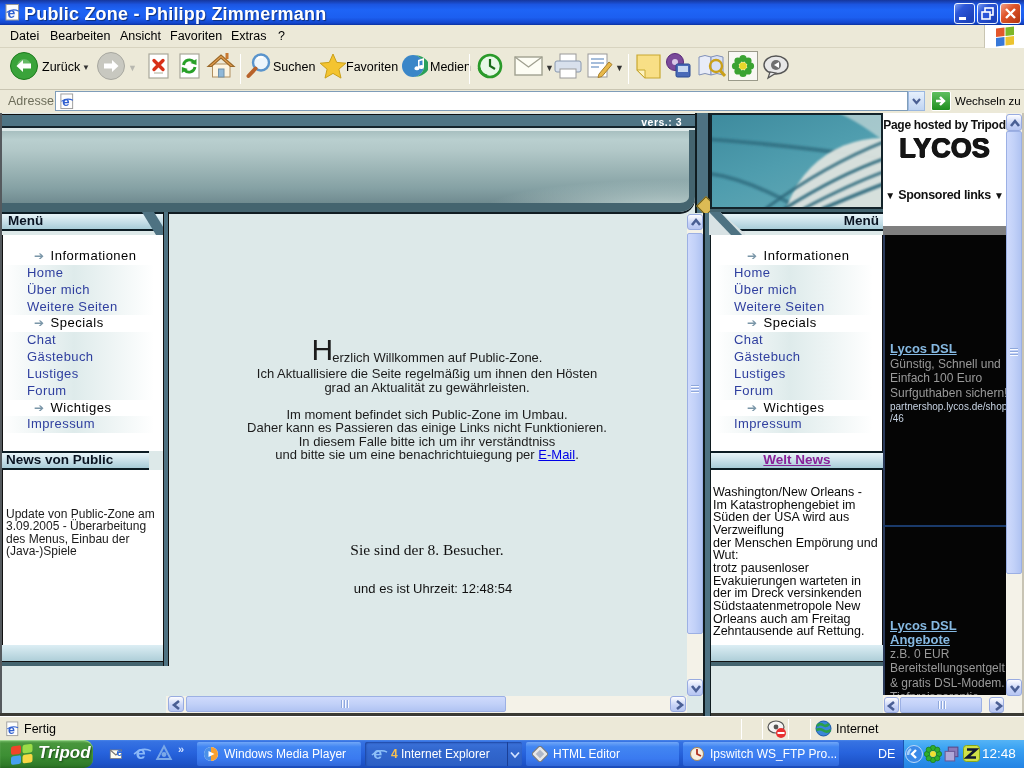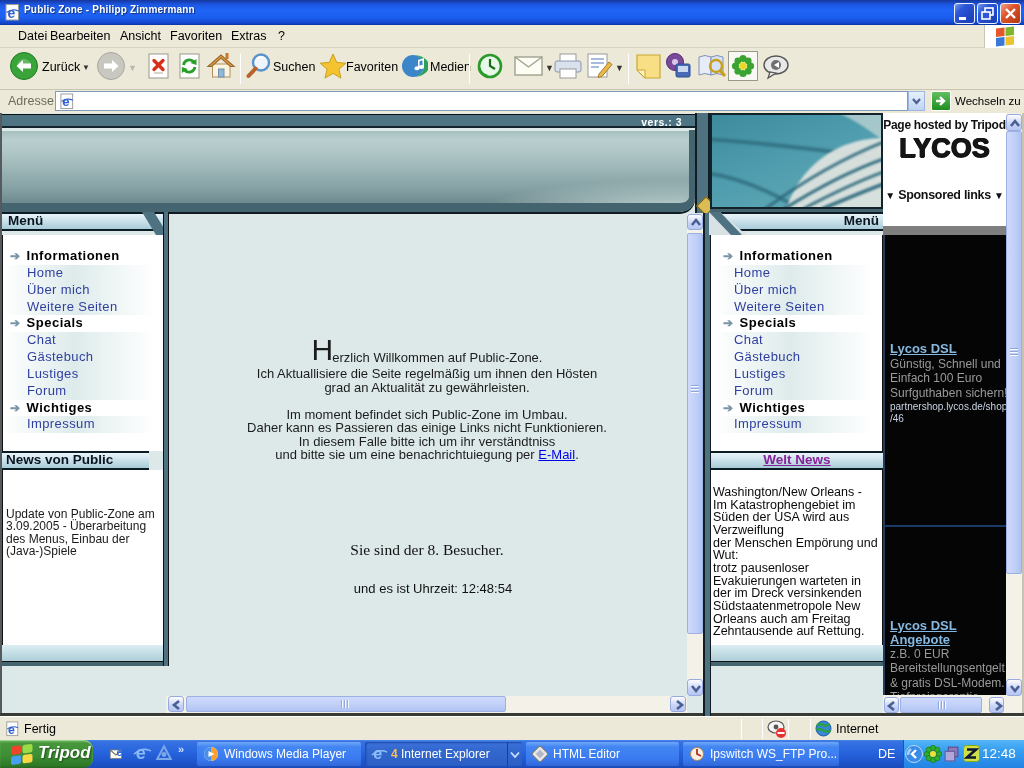--- a/index.html
+++ b/index.html
@@ -4,21 +4,21 @@
 <style>
   * { margin:0; padding:0; box-sizing:border-box; }
   html,body { width:1024px; height:768px; overflow:hidden; }
   body { font-family:"Liberation Sans", sans-serif; }
   #scr { position:relative; width:1024px; height:768px; background:#ece9d8; }
   .abs { position:absolute; }
 
   
   #titlebar { left:0; top:0; width:1024px; height:25px;
     background:linear-gradient(180deg,#16369c 0%,#1c55e0 18%,#1e64f6 40%,#1c5ff0 70%,#1346ce 92%,#0c339e 100%); }
-  #titletxt { left:24px; top:4px; color:#fff; font-size:10px; font-weight:bold;
+  #titletxt { left:24px; top:4px; color:#fff; font-size:18px; font-weight:bold;
     text-shadow:1px 1px 1px #10307c; letter-spacing:0.2px; }
   .capbtn { top:3px; width:21px; height:21px; border-radius:3px; border:1px solid #eef4ff;
     color:#fff; }
   #btnmin { left:954px; background:linear-gradient(135deg,#7a9bf0 0%,#2d57d8 30%,#1d43bc 80%); }
   #btnmax { left:977px; background:linear-gradient(135deg,#7a9bf0 0%,#2d57d8 30%,#1d43bc 80%); }
   #btncls { left:1000px; background:linear-gradient(135deg,#f0a088 0%,#e0552b 40%,#b93a13 90%); }
 
   
   #menubar { left:0; top:25px; width:1024px; height:23px; background:#ece9d8;
     border-bottom:1px solid #d8d4c0; font-size:12.5px; color:#000; }
@@ -52,21 +52,21 @@
 
   
   #bannerR { left:710px; top:0px; width:173px; height:96px; }
 
   
   .menuhdr { height:19px; background:linear-gradient(180deg,#e8f4f8 0%,#c2dce6 60%,#a8ccd8 100%);
     border-top:2px solid #0c1c24; border-bottom:2px solid #0c1c24;
     font-weight:bold; font-size:13.5px; color:#0a1422; }
   .panel { background:#fff; }
   .mlink { color:#2f3f9f; letter-spacing:0.4px; }
-  .mhead { color:#000; font-weight:bold; letter-spacing:0.5px; }
+  .mhead { color:#000; font-weight:normal; letter-spacing:0.5px;margin-left:24px; }
   .ind { padding-left:25px; background:linear-gradient(90deg,rgba(220,234,234,0) 0%,rgba(214,230,230,0.8) 45%,rgba(255,255,255,0) 95%); }
   .ind2 { padding-left:19px; background:linear-gradient(90deg,rgba(220,234,234,0) 0%,rgba(214,230,230,0.8) 45%,rgba(255,255,255,0) 95%); }
   .marr { color:#7a96a8; font-size:12px; padding:0 6px 0 8px; }
 
   
   .sbbtn { position:absolute; background:linear-gradient(180deg,#fdfdff,#c7d3f7 60%,#b7c6f2); border:1px solid #98abe0; border-radius:3px; }
   .sbbtn svg { position:absolute; left:0; top:0; }
   .sbthumbV { position:absolute; background:linear-gradient(90deg,#cfdafc,#c2d1f8 50%,#b0c3f2); border:1px solid #9cb0e4; border-radius:2px; }
   .sbthumbH { position:absolute; background:linear-gradient(180deg,#cfdafc,#c2d1f8 50%,#b0c3f2); border:1px solid #9cb0e4; border-radius:2px; }
   .sbtrackV { position:absolute; background:#f4f2e8; }
@@ -98,21 +98,21 @@
       </svg></div>
   <div class="abs capbtn" id="btnmax"><svg width="19" height="19">
         <rect x="7" y="4" width="8" height="7" fill="none" stroke="#fff" stroke-width="1.6"></rect>
         <rect x="4" y="8" width="8" height="7" fill="#2d57d8" stroke="#fff" stroke-width="1.6"></rect>
       </svg></div>
   <div class="abs capbtn" id="btncls"><svg width="19" height="19">
         <path d="M5,5 L14,14 M14,5 L5,14" stroke="#fff" stroke-width="2.4"></path>
       </svg></div>
 
   <div class="abs" id="menubar">
-    <span class="mitem" style="left:18px">Datei</span>
+    <span class="mitem" style="left:10px">Datei</span>
     <span class="mitem" style="left:50px">Bearbeiten</span>
     <span class="mitem" style="left:120px">Ansicht</span>
     <span class="mitem" style="left:170px">Favoriten</span>
     <span class="mitem" style="left:231px">Extras</span>
     <span class="mitem" style="left:278px">?</span>
     <span class="abs" id="winflag"><svg width="40" height="23" viewBox="0 0 40 23">
       <g transform="translate(11,2) skewY(-6)">
         <rect x="0" y="1.5" width="8.5" height="8.5" fill="#e3572b"></rect>
         <rect x="9.5" y="1.5" width="8.5" height="8.5" fill="#7db72a"></rect>
         <rect x="0" y="11" width="8.5" height="8.5" fill="#3878d8"></rect>

